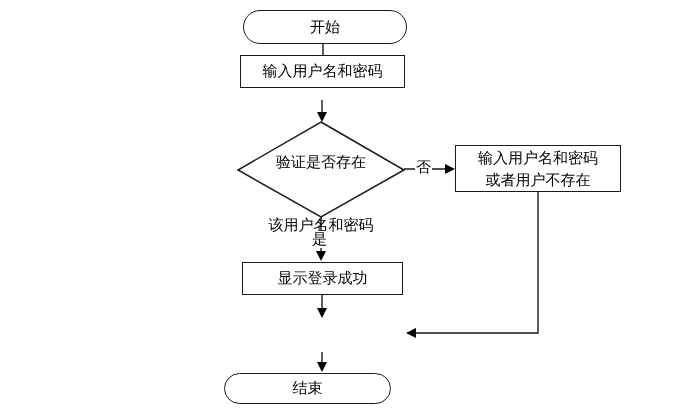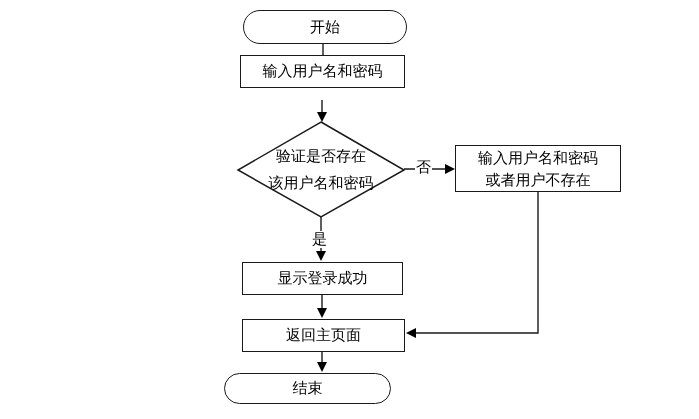--- a/index.html
+++ b/index.html
@@ -31,25 +31,26 @@
   }
   .terminator { border-radius: 17px; }
   .node-start  { left: 243px; top: 10px;  width: 164px; height: 34px; }
   .node-input  { left: 240px; top: 55px;  width: 165px; height: 33px; }
   .node-error  { left: 455px; top: 145px; width: 166px; height: 47px; line-height: 22px; }
   .node-success{ left: 242px; top: 262px; width: 161px; height: 33px; justify-content: center; }
   .node-return { left: 242px; top: 319px; width: 163px; height: 33px; }
   .node-end    { left: 224px; top: 373px; width: 167px; height: 31px; border-radius: 16px; }
   .diamond-label {
     position: absolute;
-    left: 240px; top: 143px; width: 162px; height: 54px;
+    left: 240px; top: 149px; width: 162px; height: 54px;
     display: flex; flex-direction: column;
     align-items: center; justify-content: space-between;
     text-align: center; font-size: 15px; line-height: 27px;
     background: transparent;
+    gap: 36px;
   }
   .edge-label {
     position: absolute;
     background: #ffffff;
     font-size: 15px;
     line-height: 17px;
     padding: 0 1px;
     text-align: center;
   }
   .edge-label-no  { left: 415px; top: 159px; }
@@ -111,23 +112,20 @@
     <span>
       <span>输入用户名和密码</span><br>
       <span>或者用户不存在</span>
     </span>
   </div>
 
   <div class="node node-success">
     <span>显示登录成功</span>
   </div>
 
-  <div class="node node-return">
-    <span>返回主页面</span>
-  </div>
 
   <div class="node terminator node-end">
     <span>结束</span>
   </div>
 
   <div class="edge-label edge-label-no">否</div>
   <div class="edge-label edge-label-yes">是</div>
 
 
 </div>

